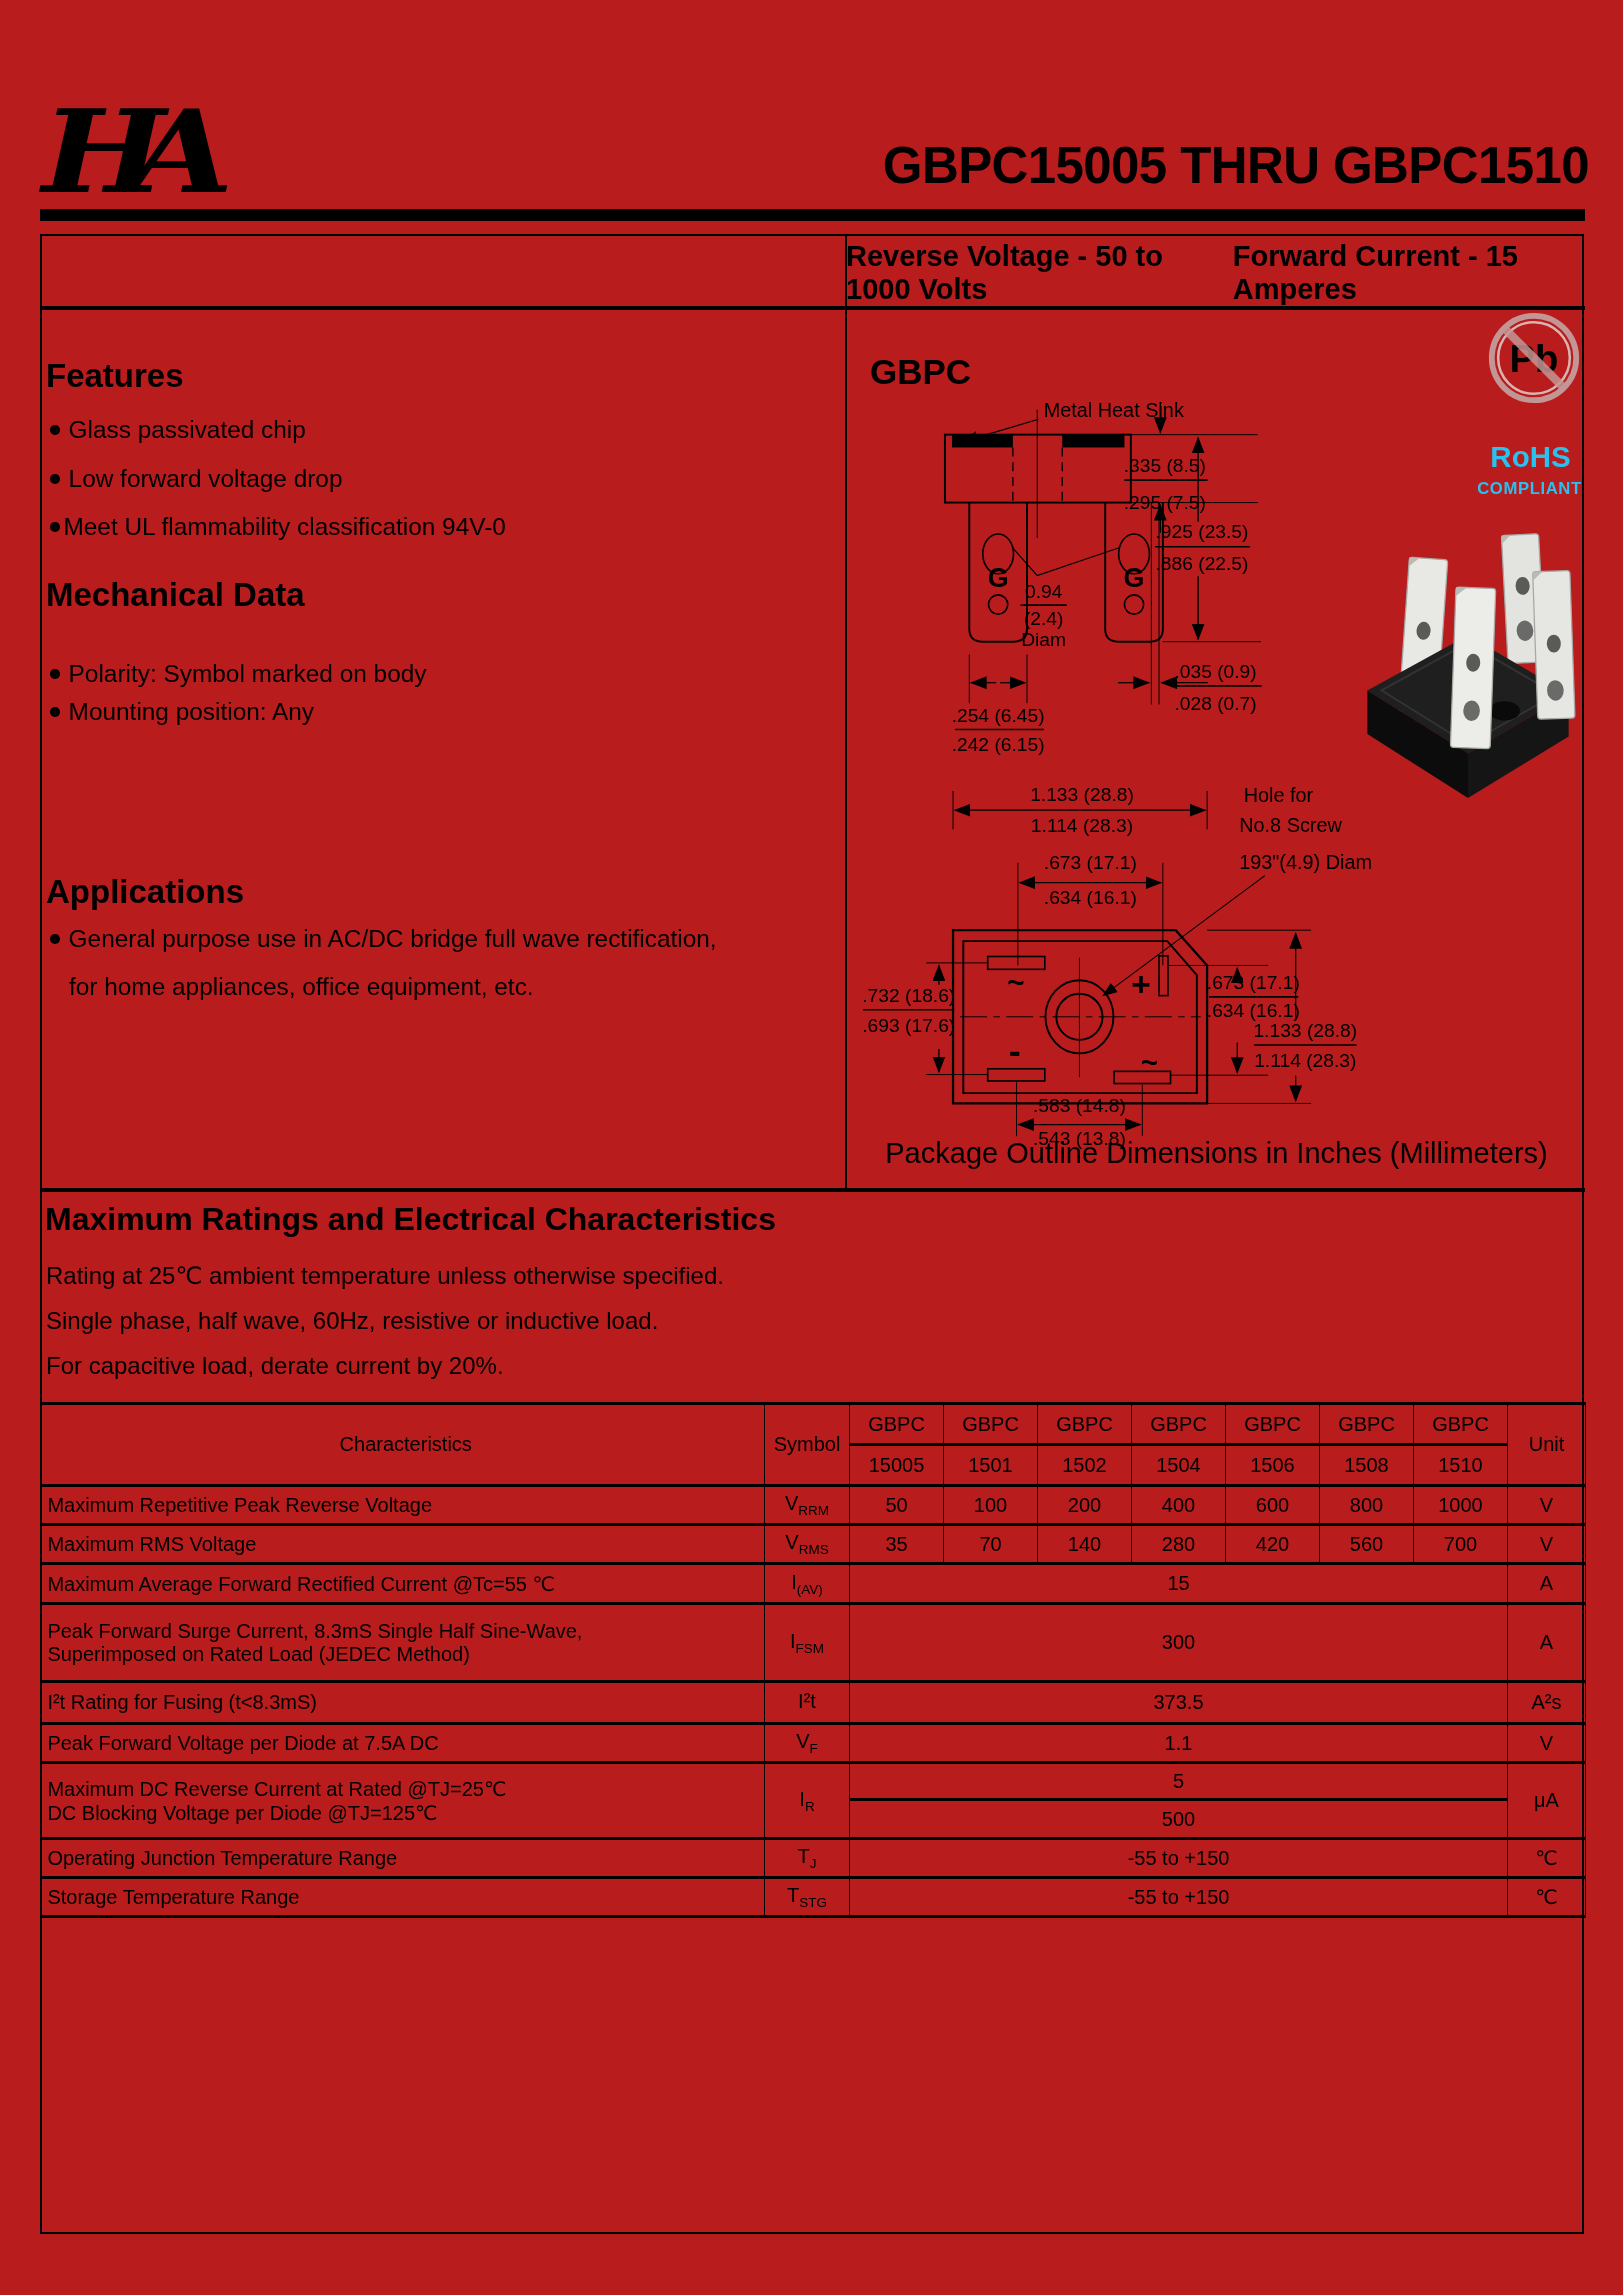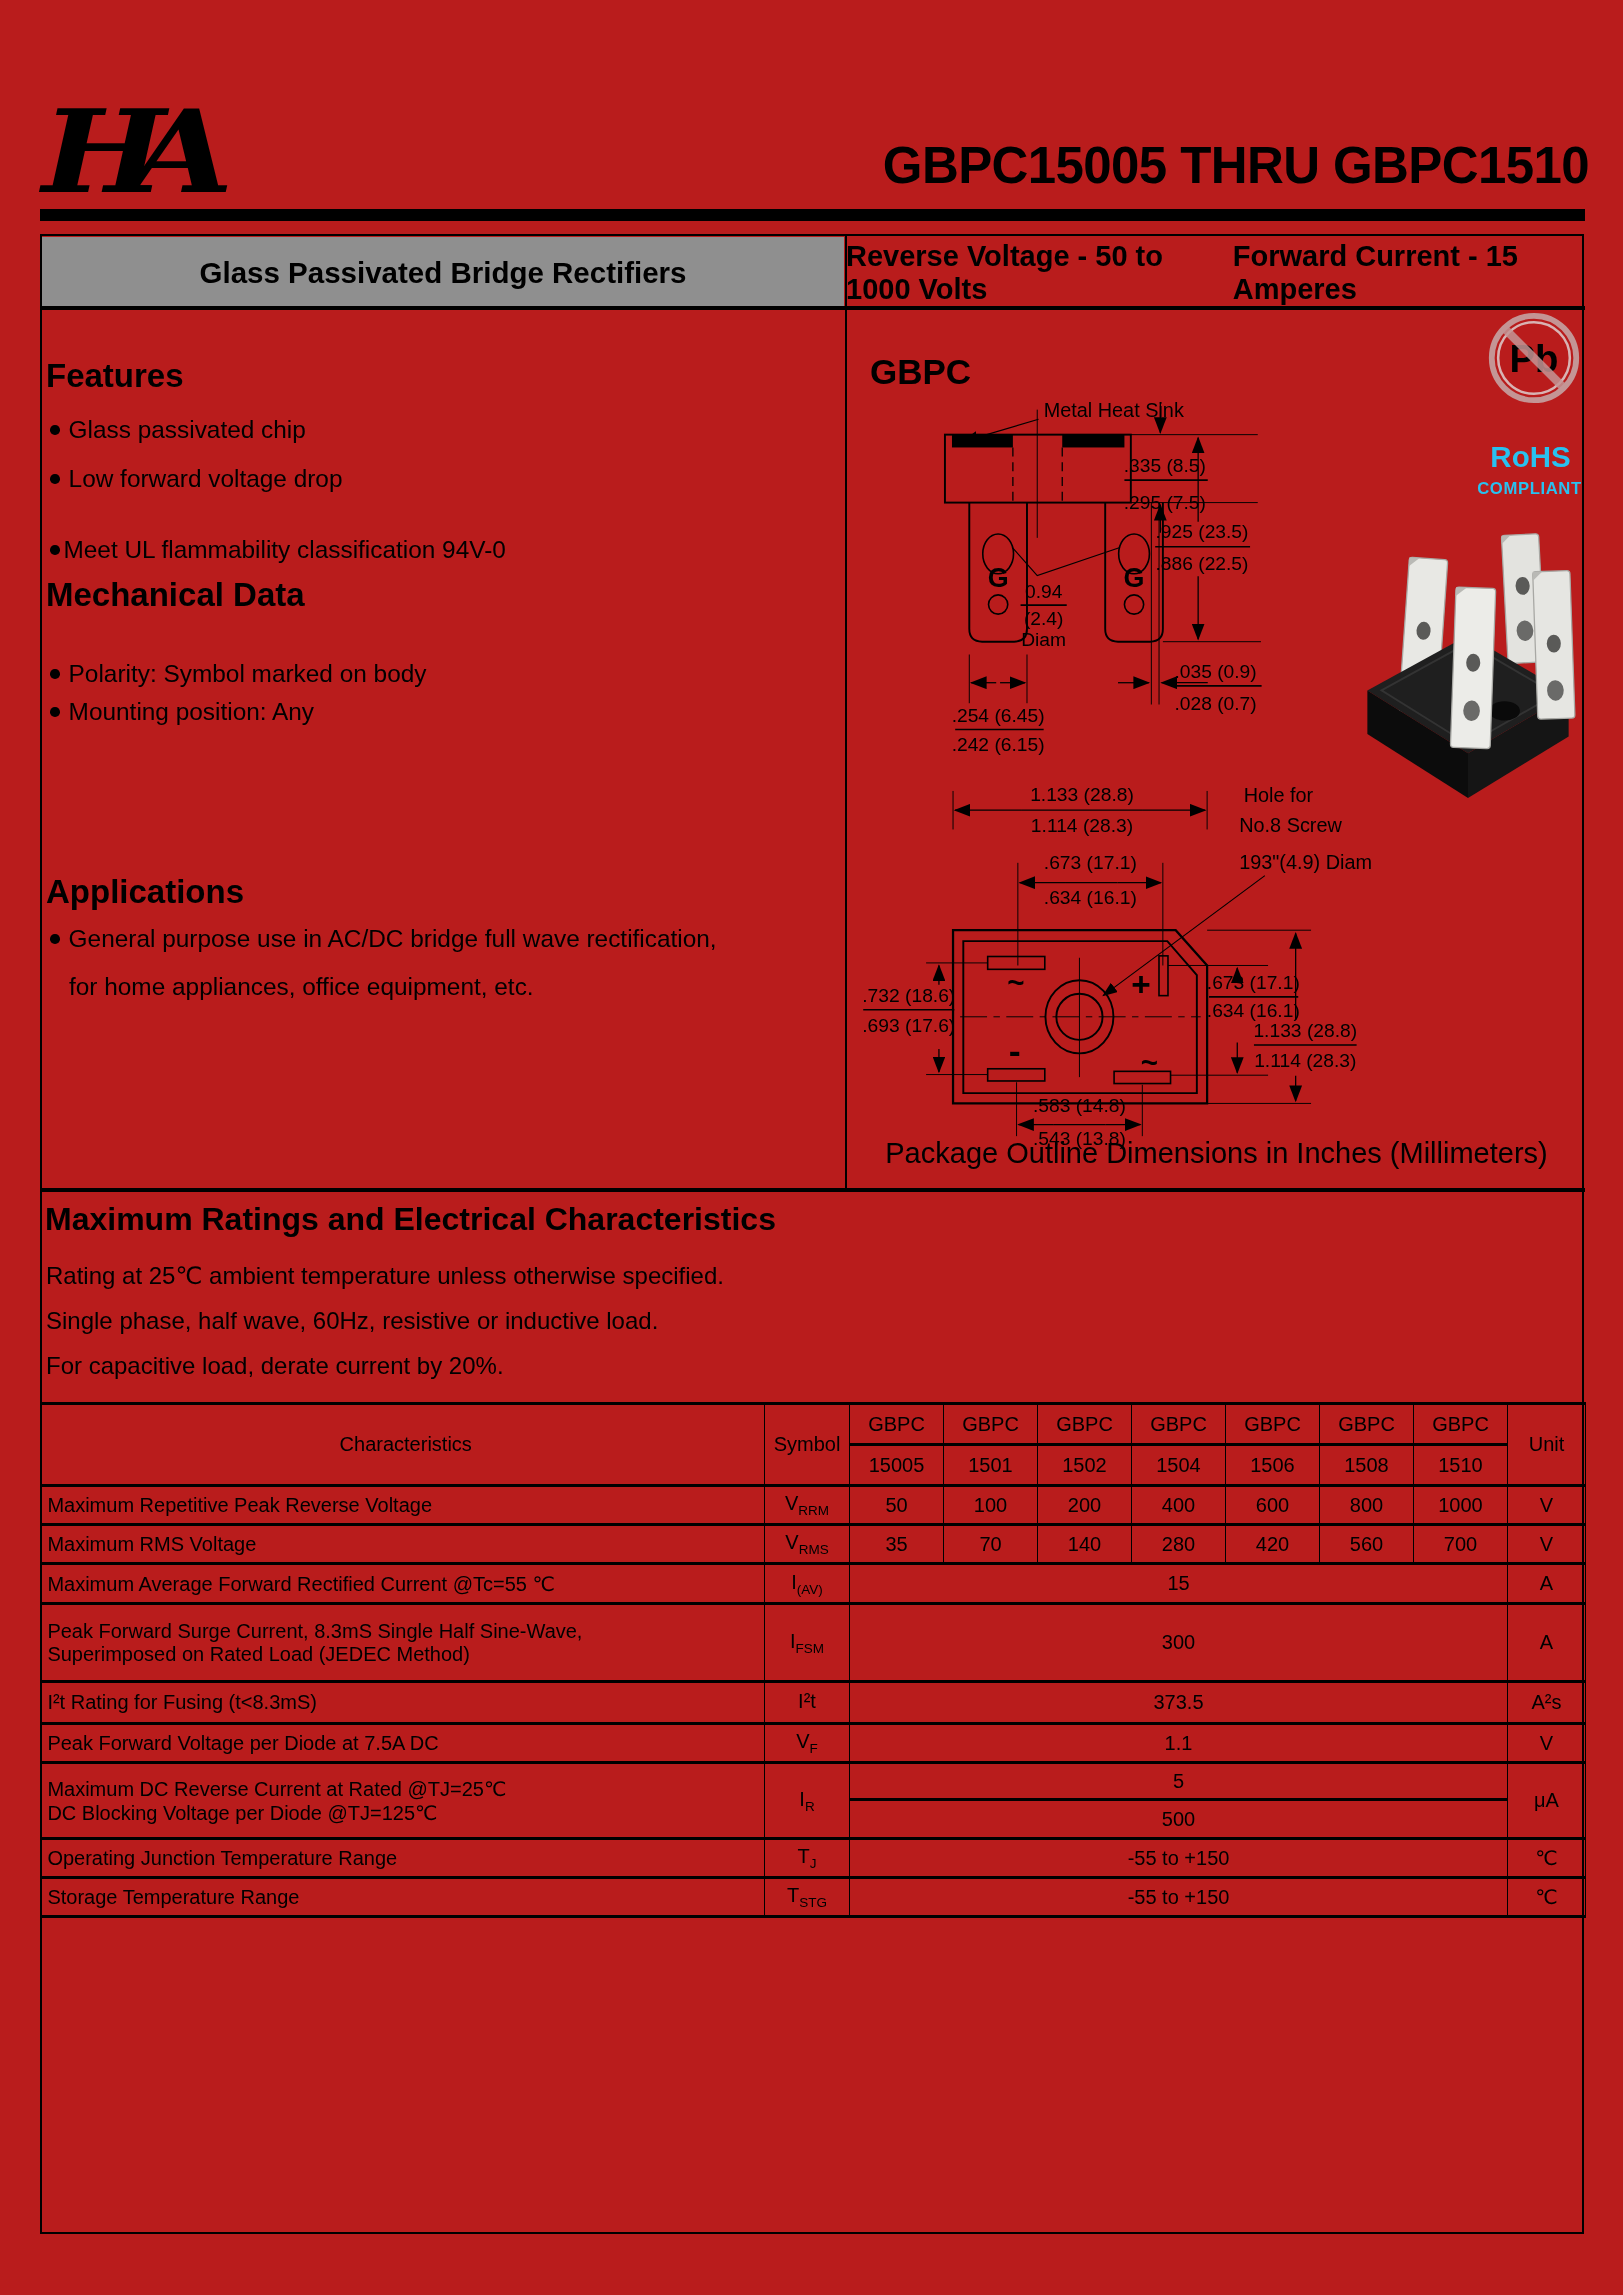--- a/index.html
+++ b/index.html
@@ -40,39 +40,38 @@
 <body>
 
 <div id="page">
 
   <div class="abs logo" style="left:42px;top:95px;">HA</div>
   <div class="abs title" style="left:642px;top:136px;width:947px;">GBPC15005 THRU GBPC1510</div>
   <div class="abs rule" style="left:40px;top:209px;width:1545px;height:11.6px;"></div>
 
   <div class="abs outerbox" style="left:40px;top:234px;width:1540px;height:1996px;"></div>
 
-  <div class="abs graycell" style="left:42px;top:237px;width:802px;height:71px;">Glass Passivated Bridge Rectifiers</div>
   <div class="abs hdr-right" style="left:846px;top:237px;width:732px;height:71px;">
     <div>Reverse Voltage  -  50 to 1000 Volts</div>
     <div>Forward Current -  15 Amperes</div>
   </div>
   <div class="abs rule" style="left:40px;top:306px;width:1545px;height:3.9px;"></div>
   <div class="abs rule" style="left:845px;top:234px;width:1.9px;height:956px;"></div>
   <div class="abs rule" style="left:40px;top:1188px;width:1545px;height:3.9px;"></div>
 
   <div class="abs h2" style="left:46px;top:357px;">Features</div>
   <div class="abs bullet-line" style="left:50px;top:416px;">
     <span class="dot"></span>
     <span>Glass passivated chip</span>
     </div>
   <div class="abs bullet-line" style="left:50px;top:465px;">
     <span class="dot"></span>
     <span>Low forward voltage drop</span>
     </div>
-  <div class="abs bullet-line" style="left:50px;top:536px;justify-content:center;">
+  <div class="abs bullet-line" style="left:50px;top:513px;justify-content:center;">
     <span class="dot" style="margin-right:3.9px;"></span>
     <span>Meet UL flammability classification 94V-0</span>
     </div>
 
   <div class="abs h2" style="left:46px;top:576px;">Mechanical Data</div>
   <div class="abs bullet-line" style="left:50px;top:640px;margin-top:20px;">
     <span class="dot"></span>
     <span>Polarity: Symbol marked on body</span>
     </div>
   <div class="abs bullet-line" style="left:50px;top:689px;margin-top:9px;">

